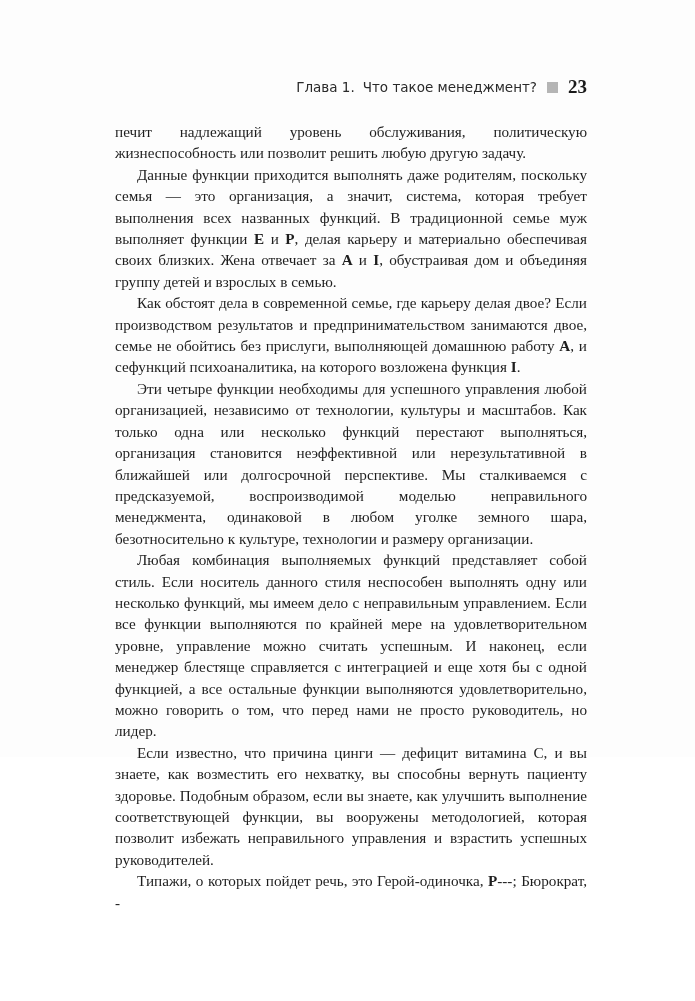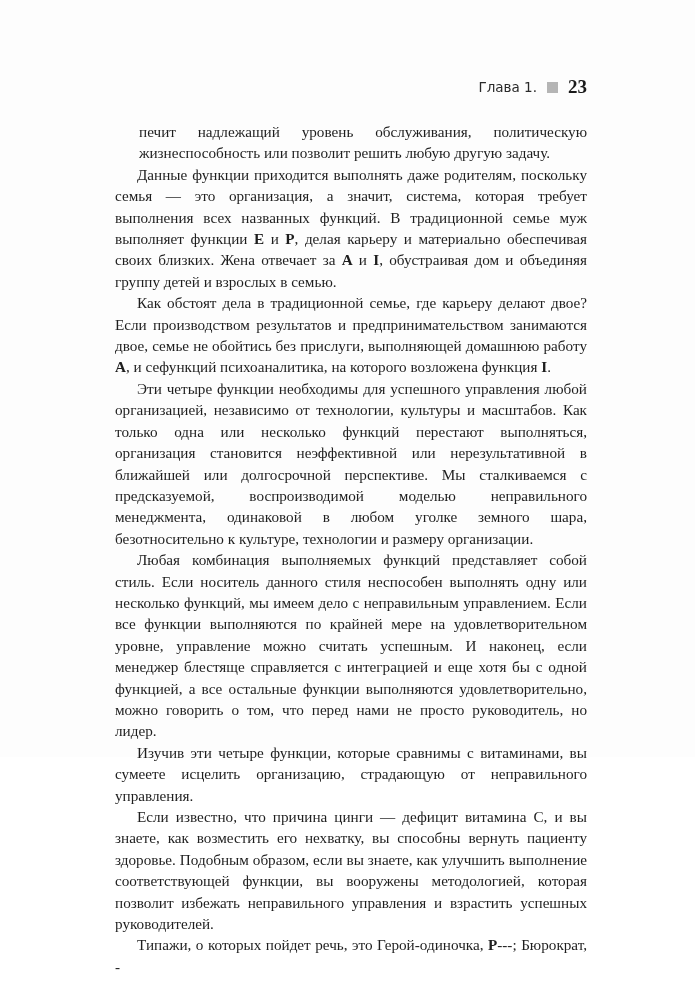--- a/index.html
+++ b/index.html
@@ -13,36 +13,36 @@
   .head-square { width: 11px; height: 11px; background: #b5b5b5; display: inline-block; margin-left: 2px; }
   .page-num {
     font-family: "Liberation Serif", serif; font-weight: bold; font-size: 19px; color: #1a1a1a; margin-left: 2px; text-align: right;
   }
   .body-text {
     position: absolute; left: 115px; top: 121px; width: 472px;
     font-family: "Liberation Serif", serif; font-size: 15.2px; line-height: 21.4px;
     color: #1e1e1e; text-align: justify; hyphens: manual;
   }
   .body-text p { margin: 0; text-indent: 22px; }
-  .body-text p.cont { text-indent: 0; margin-left: 24px; }
+  .body-text p.cont { text-indent: 0; }
   b { font-weight: bold; }
 </style>
 </head>
 <body>
 
 <div class="page">
   <div class="running-head">
     <span>Глава 1.</span>
+    <span>Что такое менеджмент?</span>
     <span class="head-square"></span>
     <span class="page-num">23</span>
   </div>
 
   <div class="body-text" id="body-text">
       <p class="cont"><span>печит надлежащий уровень обслуживания, политическую жизнеспособность или позволит решить любую другую задачу.</span></p>
       <p><span>Данные функции приходится выполнять даже родителям, поскольку семья — это организация, а значит, система, которая требует выполнения всех названных функций. В традиционной семье муж выполняет функции </span><b>E</b><span> и </span><b>P</b><span>, делая карьеру и материально обеспечивая своих близких. Жена от­вечает за </span><b>A</b><span> и </span><b>I</b><span>, обустраивая дом и объединяя группу детей и взрослых в семью.</span></p>
-      <p><span>Как обстоят дела в традиционной семье, где карьеру делают двое? Если производством результатов и предпринимательством занимаются двое, семье не обойтись без прислуги, выполняющей домашнюю работу </span><b>A</b><span>, и се­функций психоаналитика, на которого возложена функция </span><b>I</b><span>.</span></p>
+      <p><span>Как обстоят дела в современной семье, где карьеру делая двое? Если производством результатов и предпринимательством занимаются двое, семье не обойтись без прислуги, выполняющей домашнюю работу </span><b>A</b><span>, и се­функций психоаналитика, на которого возложена функция </span><b>I</b><span>.</span></p>
       <p><span>Эти четыре функции необходимы для успешного управления любой организацией, независимо от технологии, культуры и масштабов. Как толь­ко одна или несколько функций перестают выполняться, организация ста­новится неэффективной или нерезультативной в ближайшей или долго­срочной перспективе. Мы сталкиваемся с предсказуемой, воспроизводимой моделью неправильного менеджмента, одинаковой в любом уголке земного шара, безотносительно к культуре, технологии и размеру организации.</span></p>
       <p><span>Любая комбинация выполняемых функций представляет собой стиль. Если носитель данного стиля неспособен выполнять одну или несколько функций, мы имеем дело с неправильным управлением. Если все функции выполняются по крайней мере на удовлетворительном уровне, управление можно считать успешным. И наконец, если менеджер блестяще справляется с интеграцией и еще хотя бы с одной функцией, а все остальные функции выполняются удовлетворительно, можно говорить о том, что перед нами не просто руководитель, но лидер.</span></p>
-      <p><span>Изучив эти четыре функции, которые сравнимы с витаминами, вы су­меете исцелить организацию, страдающую от неправильного управления.</span></p>
       <p><span>Если известно, что причина цинги — дефицит витамина C, и вы знаете, как возместить его нехватку, вы способны вернуть пациенту здоровье. По­добным образом, если вы знаете, как улучшить выполнение соответству­ющей функции, вы вооружены методологией, которая позволит избежать неправильного управления и взрастить успешных руководителей.</span></p>
       <p><span>Типажи, о которых пойдет речь, это Герой-одиночка, </span><b>P</b><span>---; Бюрократ, -</span></p>
     </div>
 </div>
 
 </body></html>

